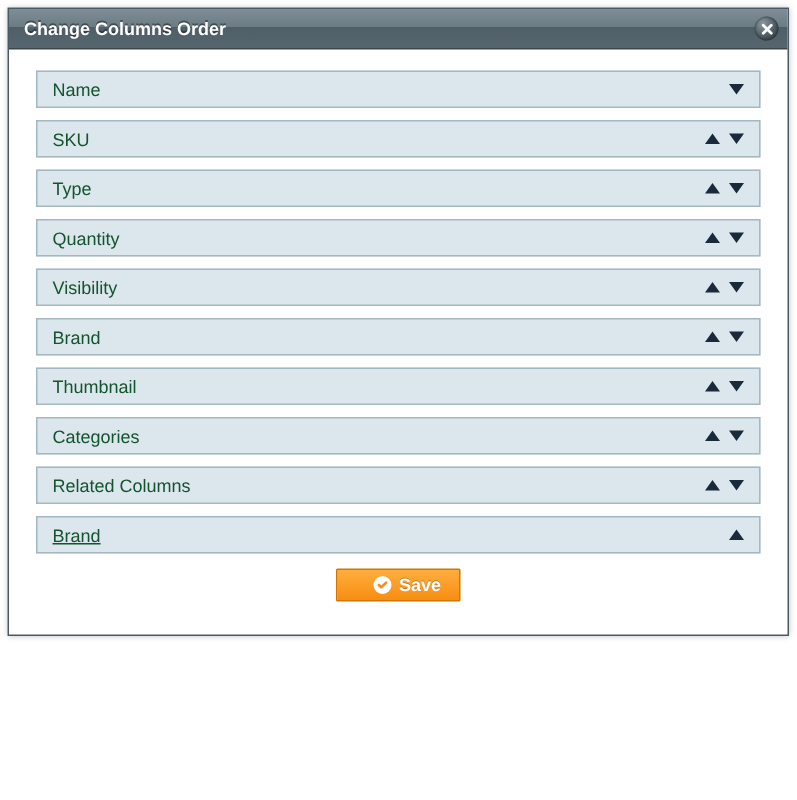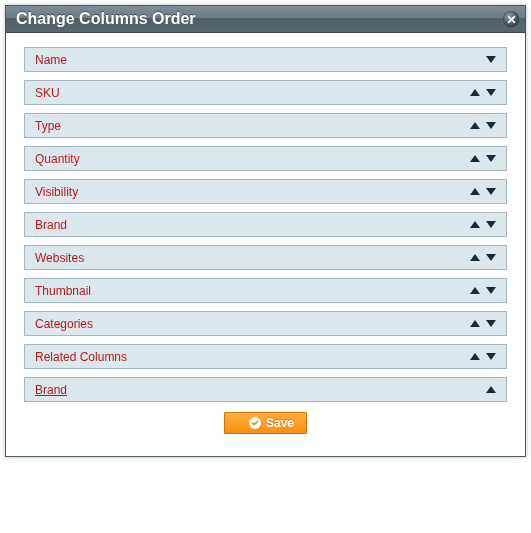--- a/index.html
+++ b/index.html
@@ -22,21 +22,21 @@
     display: flex;
     align-items: center;
     justify-content: space-between;
     padding: 0 6px 0 10px;
     background: linear-gradient(to bottom,
       #7f8e96 0%, #6c7c84 45%, #4f5e67 46%, #56666e 100%);
     border-bottom: 1px solid #3b474d;
   }
   .header-title {
     color: #fff;
-    font-size: 16px;
+    font-size: 12px;
     font-weight: bold;
     text-shadow: 0 -1px 0 rgba(0,0,0,.4);
   }
   .close-btn {
     width: 16px; height: 16px;
     border-radius: 50%;
     background: radial-gradient(circle at 35% 30%, #8b99a1 0%, #3e4a51 70%);
     display: flex; align-items: center; justify-content: center;
     cursor: pointer;
     box-shadow: inset 0 0 2px rgba(0,0,0,.6);
@@ -51,21 +51,21 @@
   .row {
     display: flex;
     align-items: center;
     justify-content: space-between;
     height: 25px;
     margin-bottom: 8px;
     padding: 0 10px;
     background: #dbe7ed;
     border: 1px solid #a5b8c2;
     font-size: 12px;
-    color: #b91c1c;
+    color: #14532d;
     cursor: move;
     box-sizing: border-box;
   }
   .row:last-of-type { margin-bottom: 10px; text-decoration: underline; }
 
   .arrows {
     display: flex;
     gap: 6px;
   }
   .arrow {
@@ -158,27 +158,20 @@
           </span>
         </div>
         <div class="row">
           <span>Brand</span>
           <span class="arrows">
             <span class="arrow up"></span>
             <span class="arrow down"></span>
           </span>
         </div>
         <div class="row">
-          <span>Websites</span>
-          <span class="arrows">
-            <span class="arrow up"></span>
-            <span class="arrow down"></span>
-          </span>
-        </div>
-        <div class="row">
           <span>Thumbnail</span>
           <span class="arrows">
             <span class="arrow up"></span>
             <span class="arrow down"></span>
           </span>
         </div>
         <div class="row">
           <span>Categories</span>
           <span class="arrows">
             <span class="arrow up"></span>

